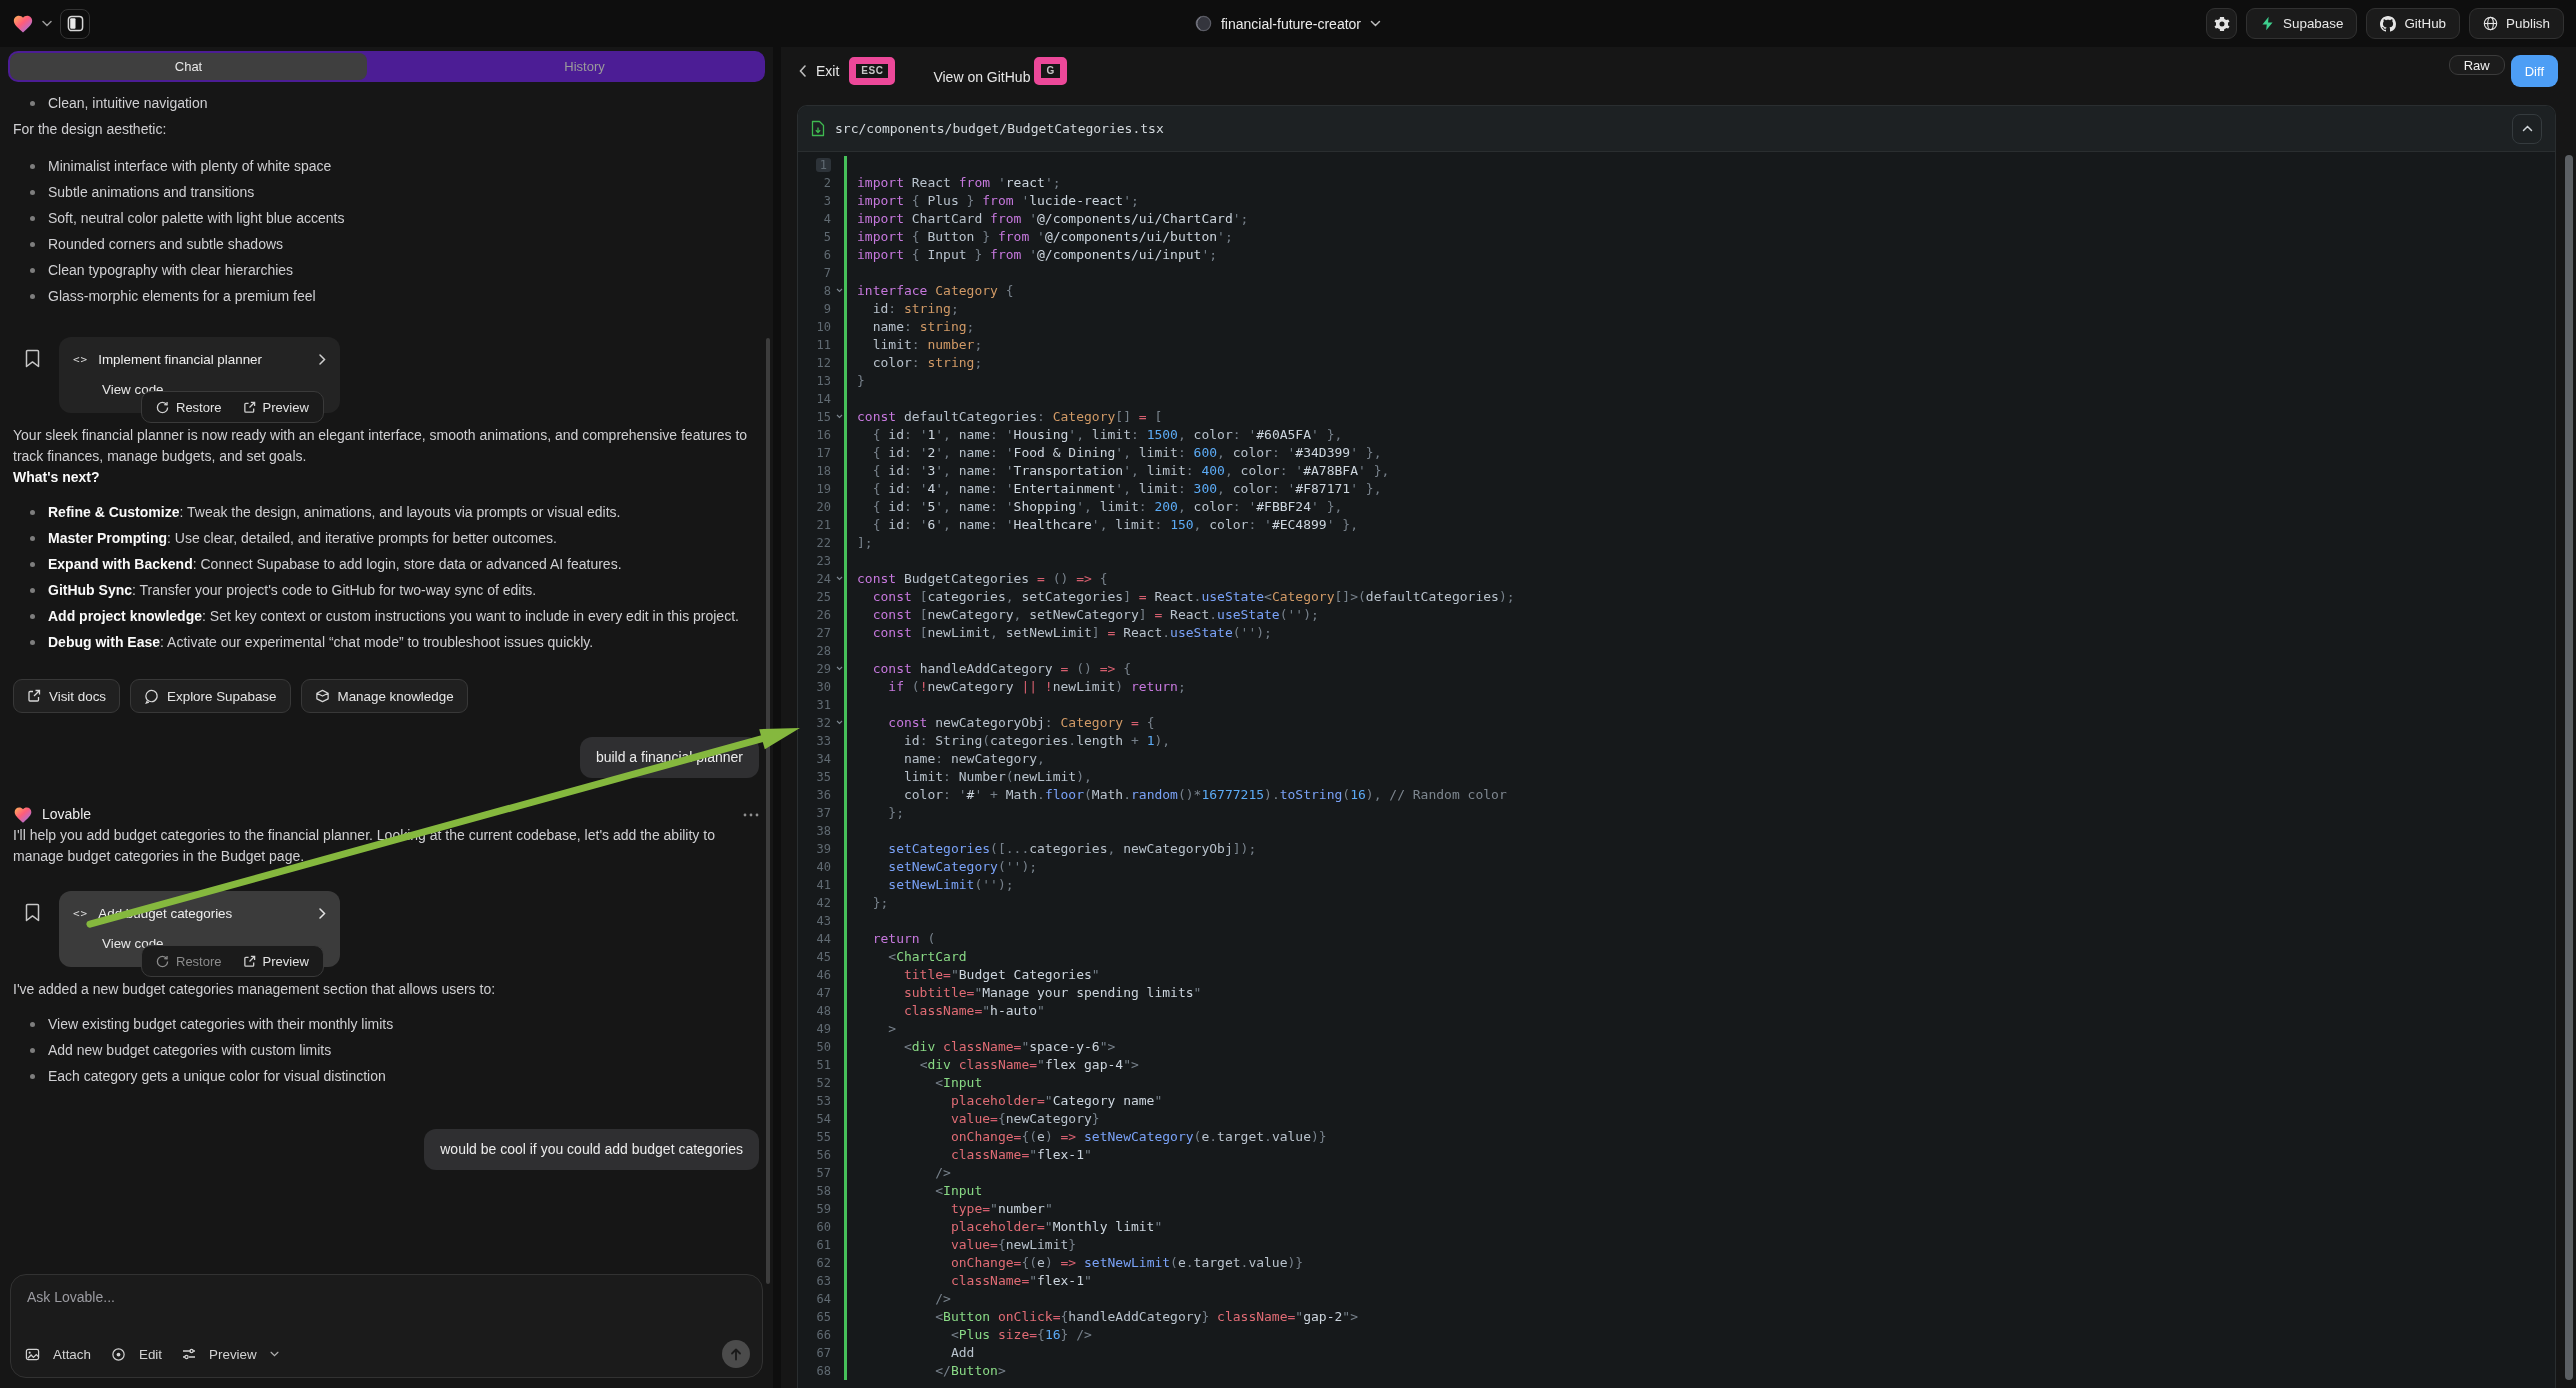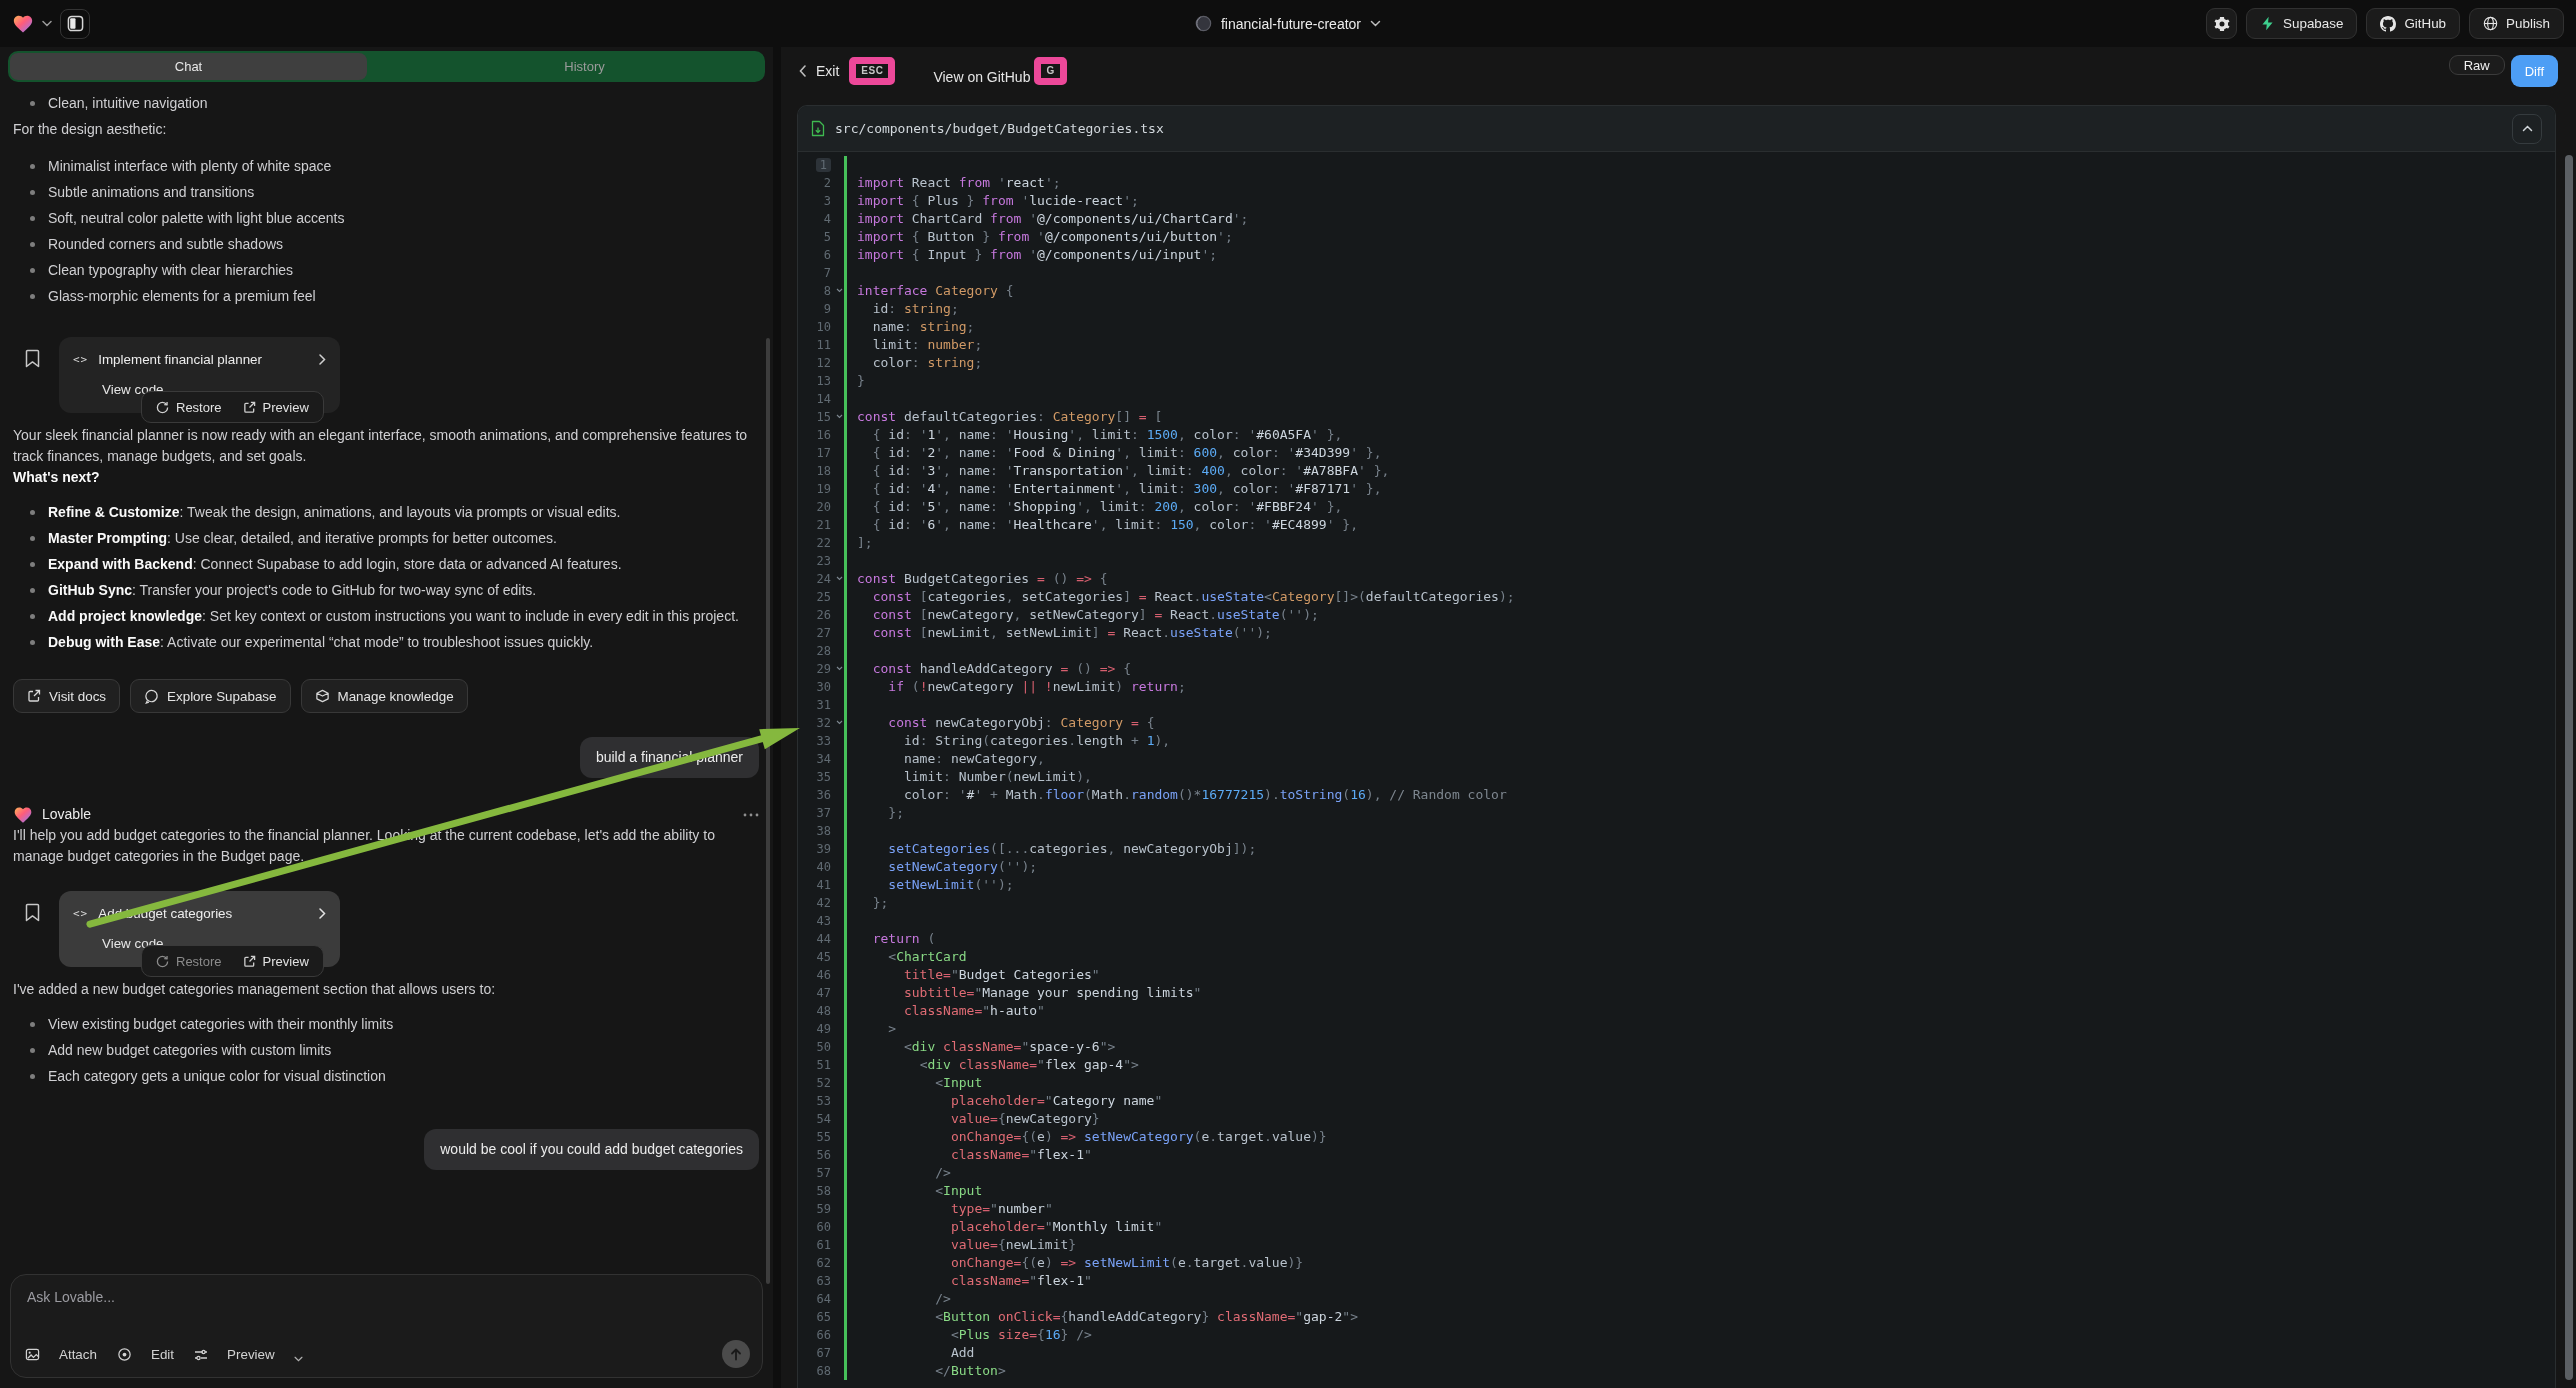--- a/index.html
+++ b/index.html
@@ -21,21 +21,21 @@
     color:#e8e8e8; border-radius:9px; height:31px; padding:0 13px; font-size:13.4px; cursor:pointer; }
   .tb-btn.square { width:31px; padding:0; justify-content:center; }
   .icon-btn-plain { background:none; border:1px solid #343434; border-radius:8px; width:30px; height:30px;
     display:flex; align-items:center; justify-content:center; cursor:pointer; }
 
   
   .main { display:flex; height:1341px; }
 
   
   .chat { width:773px; background:#161616; display:flex; flex-direction:column; position:relative; }
-  .tabs { margin:4px 8px 0; background:#14532d; border-radius:10px; display:flex; padding:2px; height:31px; flex:none;gap:39px; }
+  .tabs { margin:4px 8px 0; background:#4c1d95; border-radius:10px; display:flex; padding:2px; height:31px; flex:none;gap:39px; }
   .tab { flex:1; display:flex; align-items:center; justify-content:center; font-size:13px; color:#9b9b9b;
     border-radius:8px; cursor:pointer; }
   .tab.active { background:#3f3f3f; color:#e9e9e9; }
 
   .chat-scroll { flex:1; overflow:hidden; padding:10px 14px 0 13px; font-size:14px; line-height:21px; color:#cfcfd2; }
   .chat-scroll p { margin:0; }
   .blist { list-style:none; margin:1px; padding:0; }
   .blist li { position:relative; padding-left:34px; margin-bottom:5px; }
   .blist li::before { content:""; position:absolute; left:16px; top:8px; width:5px; height:5px; border-radius:50%; background:#7d7d7d; }
   .b { color:#fafafa; font-weight:700; }
@@ -65,21 +65,21 @@
 
   .lv-head { display:flex; align-items:center; gap:9px; margin-top:26px; font-size:14px; color:#ededed; }
   .lv-more { margin-left:auto; display:flex; cursor:pointer; }
 
   
   .composer { margin:8px 10px 10px; background:#1b1b1b; border:1px solid #323232; border-radius:16px;
     height:104px; position:relative; padding:14px 16px; flex:none; }
   .ph { color:#9b9ba1; font-size:14px; }
   .crow { position:absolute; left:14px; right:12px; bottom:9px; display:flex; align-items:center; gap:20px;
     font-size:13.4px; color:#d2d2d2; }
-  .cbtn { display:flex; align-items:flex-end; gap:19px; cursor:pointer; }
+  .cbtn { display:flex; align-items:center; gap:13px; cursor:pointer; }
   .send { margin-left:auto; width:28px; height:28px; border-radius:50%; background:#4b4b4b; border:none;
     display:flex; align-items:center; justify-content:center; cursor:pointer; }
   .chat-sb { position:absolute; right:3px; top:291px; width:4px; height:946px; background:#3d3d3d; border-radius:2px; }
 
   
   .codepane { flex:1; background:#161616; border-left:8px solid #0e0e0e; display:flex; flex-direction:column; position:relative; }
   .cp-header { height:48px; display:flex; align-items:center; padding:0 18px; gap:10px; font-size:14px; color:#e6e6e6; flex:none; }
   .exit { display:flex; align-items:center; gap:10px; cursor:pointer; }
   .vgh { display:flex; align-items:flex-end; gap:4px; margin-left:28px; cursor:pointer; }
   .badge { font-size:10px; font-weight:700; letter-spacing:0.5px; color:#c6c6c6; border:7px solid #ec4899;

